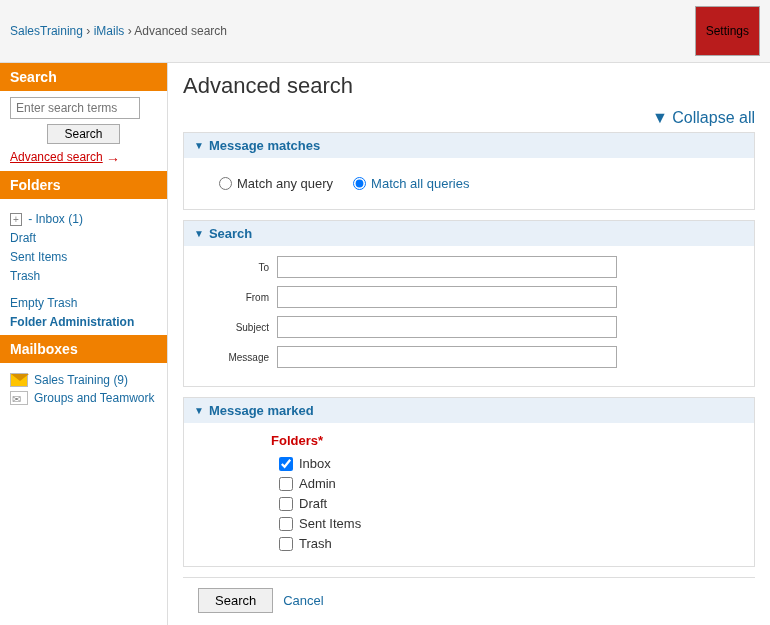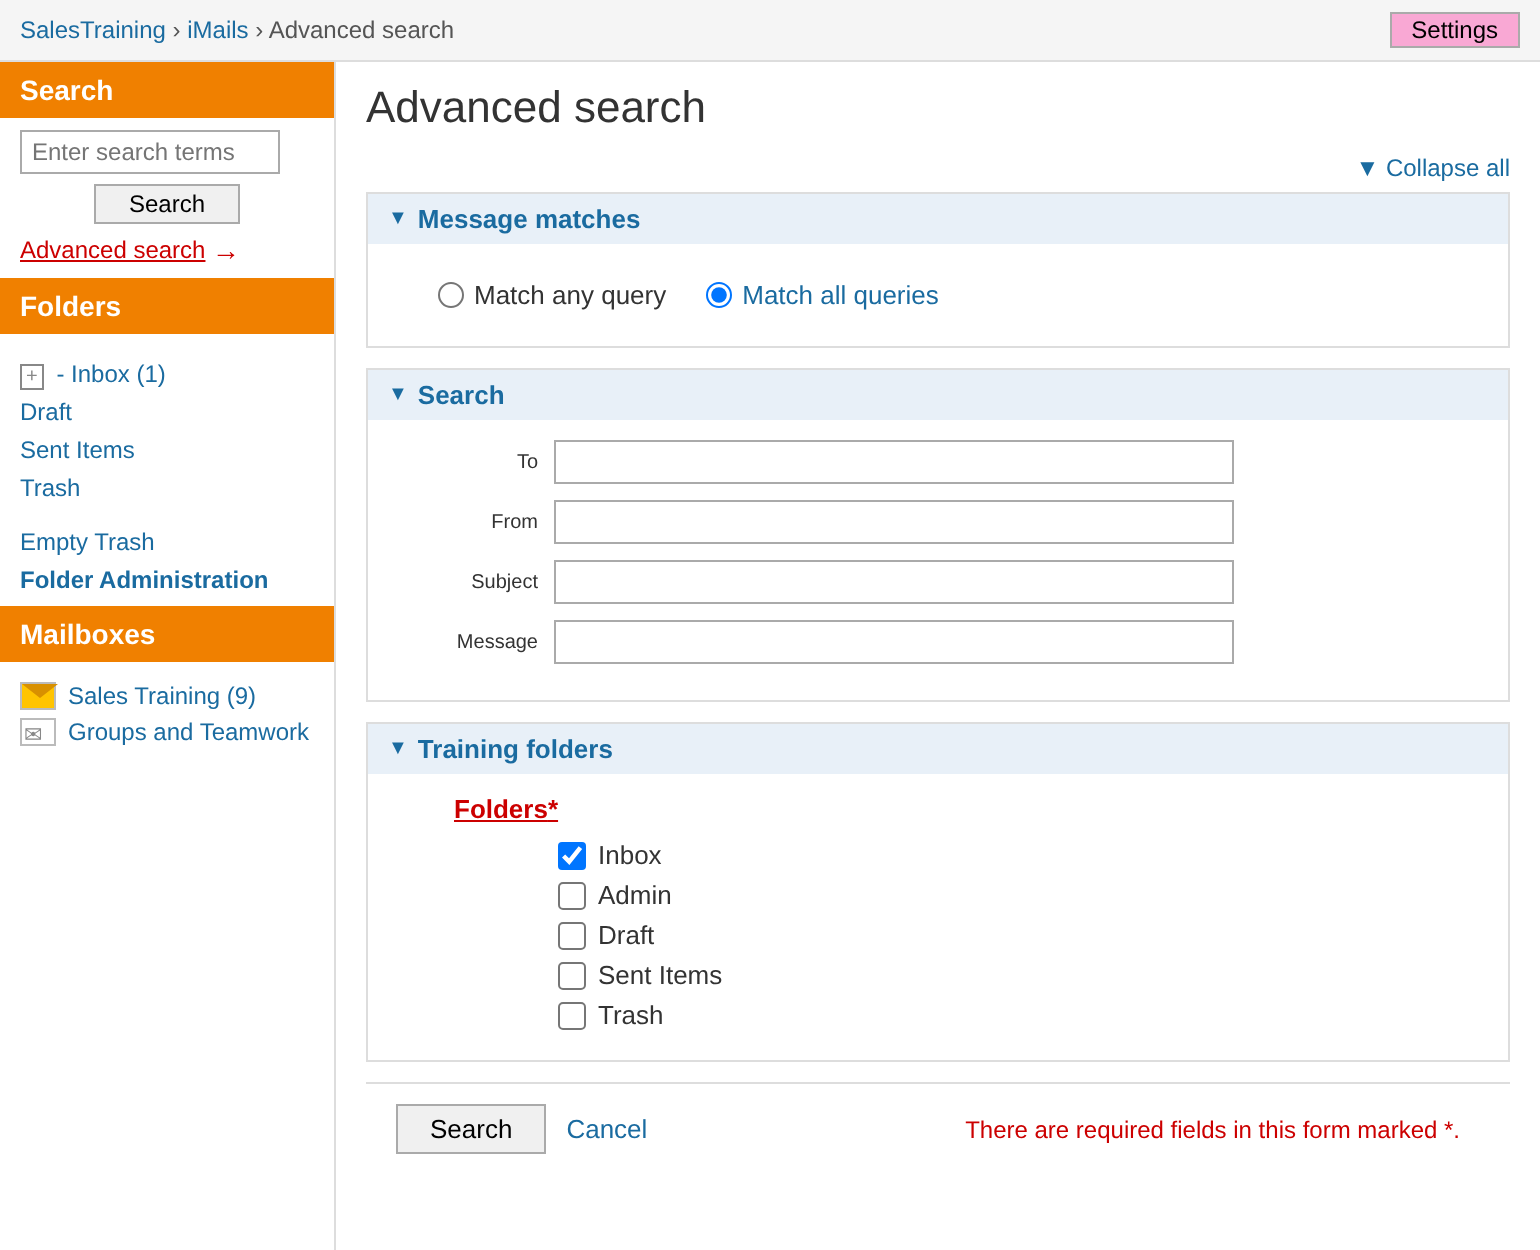--- a/index.html
+++ b/index.html
@@ -2,21 +2,21 @@
 <html><head>
   <meta charset="utf-8">
   <style>
     * { margin: 0; padding: 0; box-sizing: border-box; }
     body { font-family: Arial, sans-serif; font-size: 13px; background: #fff; color: #333; width: 770px; height: 625px; overflow: hidden; }
 
     
     .breadcrumb { padding: 6px 10px; font-size: 12px; color: #555; display: flex; align-items: center; justify-content: space-between; border-bottom: 1px solid #ddd; background: #f5f5f5; }
     .breadcrumb a { color: #1a6ba0; text-decoration: none; }
     .breadcrumb span { color: #555; }
-    .settings-btn { border: 1px solid #aaa; background: #f9a8d4; padding: 1px 10px; font-size: 12px; cursor: pointer; }
+    .settings-btn { border: 1px solid #aaa; background: #b91c1c; padding: 17px 10px; font-size: 12px; cursor: pointer; }
 
     
     .layout { display: flex; height: calc(625px - 28px); }
 
     
     .sidebar { width: 168px; min-width: 168px; background: #fff; border-right: 1px solid #ddd; overflow-y: auto; }
     .sidebar-section { margin-bottom: 0; }
     .sidebar-header { background: #f08000; color: #fff; font-weight: bold; font-size: 14px; padding: 6px 10px; }
     .sidebar-content { padding: 6px 10px; }
 
@@ -34,41 +34,41 @@
     .empty-trash { color: #1a6ba0; text-decoration: none; font-size: 12px; cursor: pointer; }
     .folder-admin { color: #1a6ba0; font-weight: bold; text-decoration: none; font-size: 12px; cursor: pointer; }
 
     
     .mailbox-item { display: flex; align-items: center; gap: 6px; margin: 4px 0; cursor: pointer; }
     .mailbox-name { color: #1a6ba0; text-decoration: none; font-size: 12px; }
 
     
     .main { flex: 1; padding: 10px 15px; overflow-y: auto; }
     .main-title { font-size: 22px; color: #333; margin-bottom: 10px; font-weight: normal; }
-    .collapse-all { text-align: right; color: #1a6ba0; font-size: 12px; cursor: pointer; margin-bottom: 5px; }
+    .collapse-all { text-align: right; color: #1a6ba0; font-size: 16px; cursor: pointer; margin-bottom: 5px; }
 
     
     .section { border: 1px solid #ddd; margin-bottom: 10px; }
     .section-header { background: #e8f0f8; padding: 5px 10px; display: flex; align-items: center; gap: 5px; }
     .section-title { color: #1a6ba0; font-weight: bold; font-size: 13px; }
     .section-body { padding: 10px 15px; }
     .triangle-down { color: #1a6ba0; font-size: 10px; }
 
     
     .radio-group { display: flex; align-items: flex-end; gap: 20px; padding: 8px 20px; }
     .radio-label { display: flex; align-items: center; gap: 5px; font-size: 13px; cursor: pointer; }
     .radio-selected { color: #1a6ba0; }
 
     
     .field-row { display: flex; align-items: center; margin-bottom: 8px; }
     .field-label { width: 70px; text-align: right; margin-right: 8px; font-size: 10px; color: #333; }
     .field-input { flex: 1; border: 1px solid #aaa; padding: 3px 5px; font-size: 12px; max-width: 340px; }
 
     
-    .folders-label { color: #cc0000; font-weight: bold; font-size: 13px; margin-bottom: 8px; margin-left: 28px; text-decoration: underline; }
+    .folders-label { color: #cc0000; font-weight: bold; font-size: 13px; margin-bottom: 8px; margin-left: 72px; }
     .folders-label span { color: #cc0000; }
     .checkbox-list { margin-left: 80px; }
     .checkbox-item { display: flex; align-items: center; gap: 6px; margin-bottom: 5px; font-size: 13px; cursor: pointer; }
     .checkbox-item input[type="checkbox"] { width: 14px; height: 14px; }
 
     
     .bottom-bar { padding: 10px 15px; display: flex; align-items: center; gap: 10px; border-top: 1px solid #ddd; background: #fff; }
     .search-submit { border: 1px solid #aaa; background: #f0f0f0; padding: 4px 16px; font-size: 13px; cursor: pointer; }
     .cancel-link { color: #1a6ba0; text-decoration: none; font-size: 13px; cursor: pointer; text-align: right; }
     .required-msg { color: #cc0000; font-size: 12px; text-align: right; margin-right: 10px; flex: 1; }
@@ -196,21 +196,21 @@
         <div class="field-row">
           <label class="field-label">Message</label>
           <input class="field-input" type="text" style="">
         </div>
       </div>
     </div>
 
     <div class="section">
       <div class="section-header">
         <span class="triangle-down">▼</span>
-        <span class="section-title">Training folders</span>
+        <span class="section-title">Message marked</span>
       </div>
       <div class="section-body">
         <div class="folders-label">
           <span>Folders</span><span style="color:#cc0000;">*</span>
         </div>
         <div class="checkbox-list">
           <label class="checkbox-item">
             <input type="checkbox" checked="" style="">
             <span>Inbox</span>
           </label>
@@ -230,17 +230,16 @@
             <input type="checkbox" style="">
             <span>Trash</span>
           </label>
         </div>
       </div>
     </div>
 
     <div class="bottom-bar">
       <button class="search-submit">Search</button>
       <a href="#" class="cancel-link">Cancel</a>
-      <span class="required-msg">There are required fields in this form marked *.</span>
     </div>
 
   </div>
 </div>
 
 </body></html>

